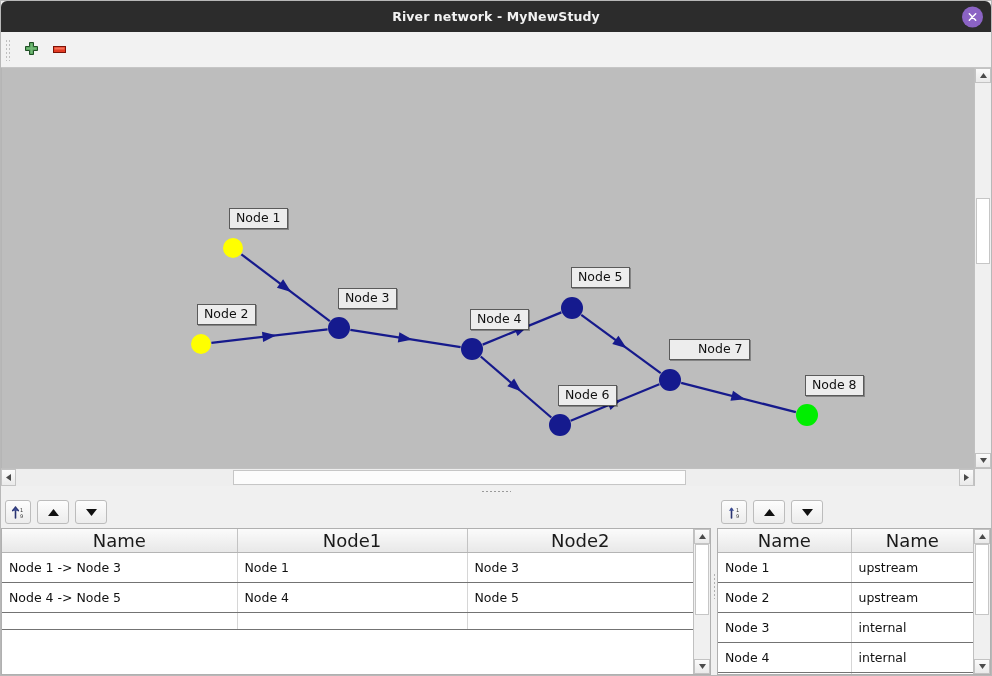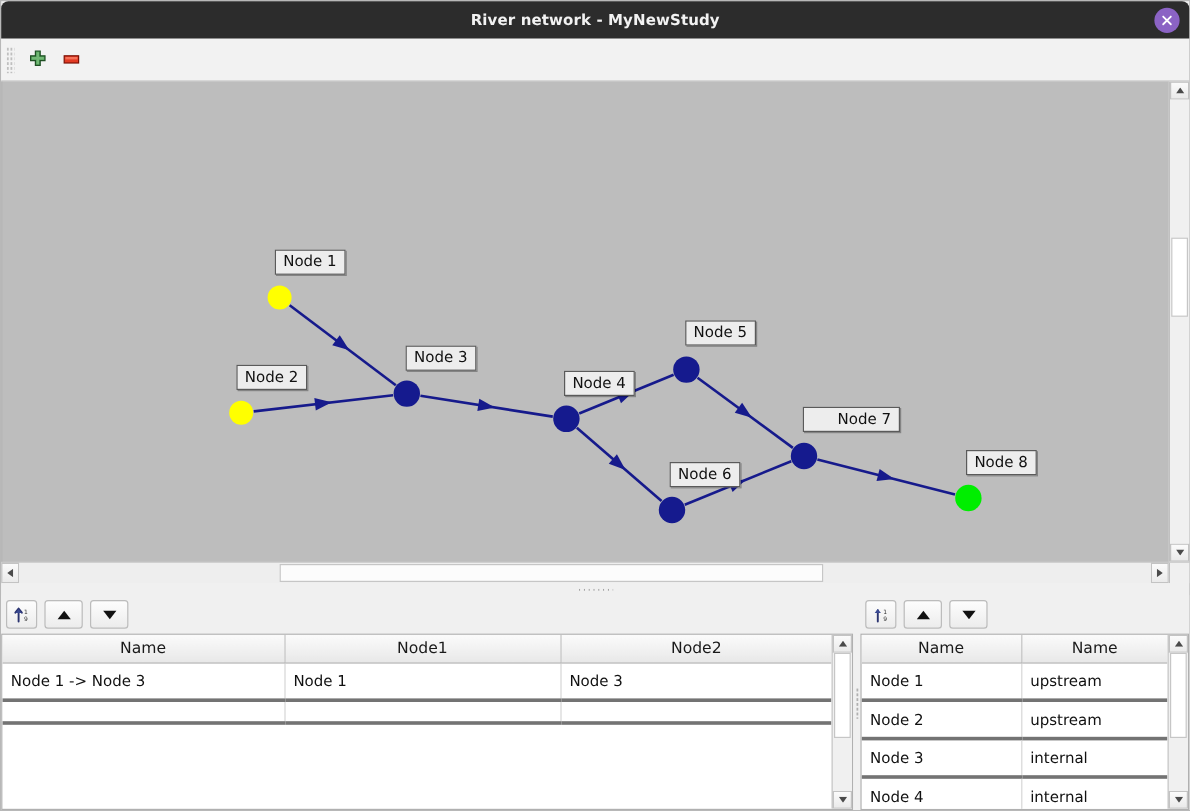--- a/index.html
+++ b/index.html
@@ -281,30 +281,30 @@
     width: 100%;
     table-layout: fixed;
     font-size: 12.5px;
     color: #111111;
   }
   table.grid th {
     background: linear-gradient(#fbfbfb, #e8e8e8);
     border-right: 1px solid #c3c3c3;
     border-bottom: 1px solid #b4b4b4;
     font-weight: normal;
-    font-size: 13px;
+    font-size: 18px;
     height: 23px;
     padding: 0;
     text-align: center;
     color: #1a1a1a;
     cursor: pointer;
   }
   table.grid td {
     border-right: 1px solid #d6d6d6;
-    border-bottom: 3px solid #737373;
+    border-bottom: 1px solid #737373;
     height: 29px;
     padding: 0 7px;
     text-align: left;
     background: #ffffff;
     white-space: nowrap;
     overflow: hidden;
     text-overflow: ellipsis;
     cursor: default;
     margin-left: 40px;
   }
@@ -465,20 +465,25 @@
                   <th style="border-right: none;">Node2</th>
                 </tr>
               </thead>
             <tbody id="reaches-body">
                 <tr>
                   <td>Node 1 -&gt; Node 3</td>
                   <td>Node 1</td>
                   <td style="border-right: none;">Node 3</td>
                 </tr>
                 <tr>
+                  <td>Node 4 -&gt; Node 5</td>
+                  <td>Node 4</td>
+                  <td style="border-right: none;">Node 5</td>
+                </tr>
+                <tr>
                   <td class="empty"></td>
                   <td class="empty"></td>
                   <td class="empty" style="border-right: none;"></td>
                 </tr>
               </tbody>
           </table>
         </div>
         <div class="vscroll" style="border-left:1px solid #c0c0c0">
           <div class="sb-arrow">
             <svg width="7" height="5" viewBox="0 0 7 5">

